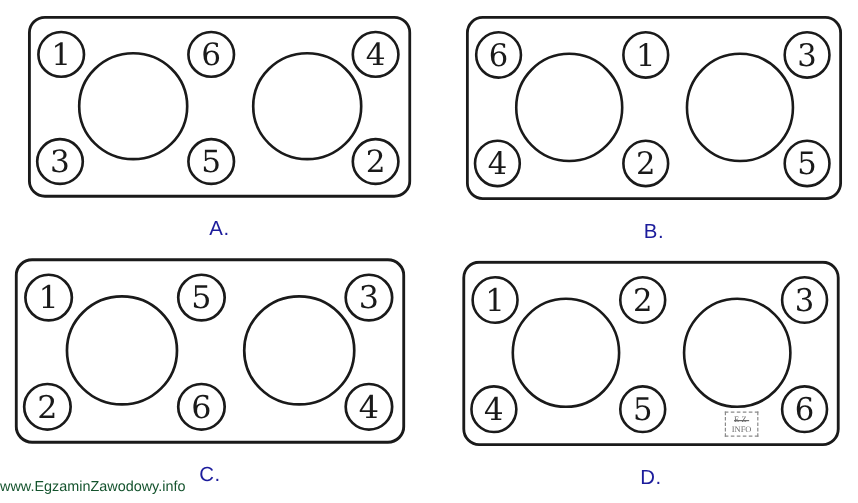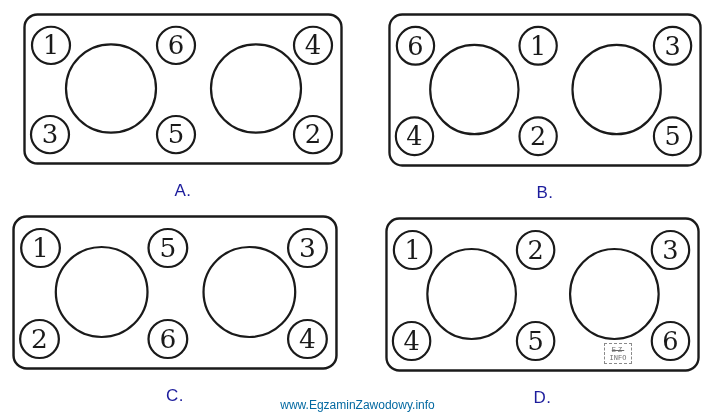--- a/index.html
+++ b/index.html
@@ -34,37 +34,37 @@
     letter-spacing: 0.5px;
     color: #1c1c9c;
   }
   .ez-watermark {
     position: absolute;
     left: 219px;
     top: 126px;
     width: 24px;
     border: 1px dashed #8a8a8a;
     padding: 2px 1px 1px 1px;
-    font-family: Liberation Mono, monospace;
+    font-family: Liberation Serif, serif;
     font-size: 7px;
     line-height: 8px;
     color: #6a6a6a;
     text-align: center;
     background: transparent;
   }
   .ez-line1 { display: block; text-decoration: line-through; letter-spacing: 2px; }
   .ez-line2 { display: block; letter-spacing: 0px; }
   .footer-url {
     position: absolute;
     left: 0;
     right: 0;
     top: 398px;
-    text-align: center;
+    text-align: left;
     font-size: 12px;
-    color: #0369a1;
+    color: #14532d;
   }
 </style>
 </head>
 <body>
 
 <div class="page">
   <div>
       <div class="figure" style="left: 23px; top: 13px; width: 320px;">
     <svg viewBox="0 0 320 155" preserveAspectRatio="none" width="320" height="152">
       <rect x="1.5" y="1.5" width="317" height="152" rx="13"></rect>

